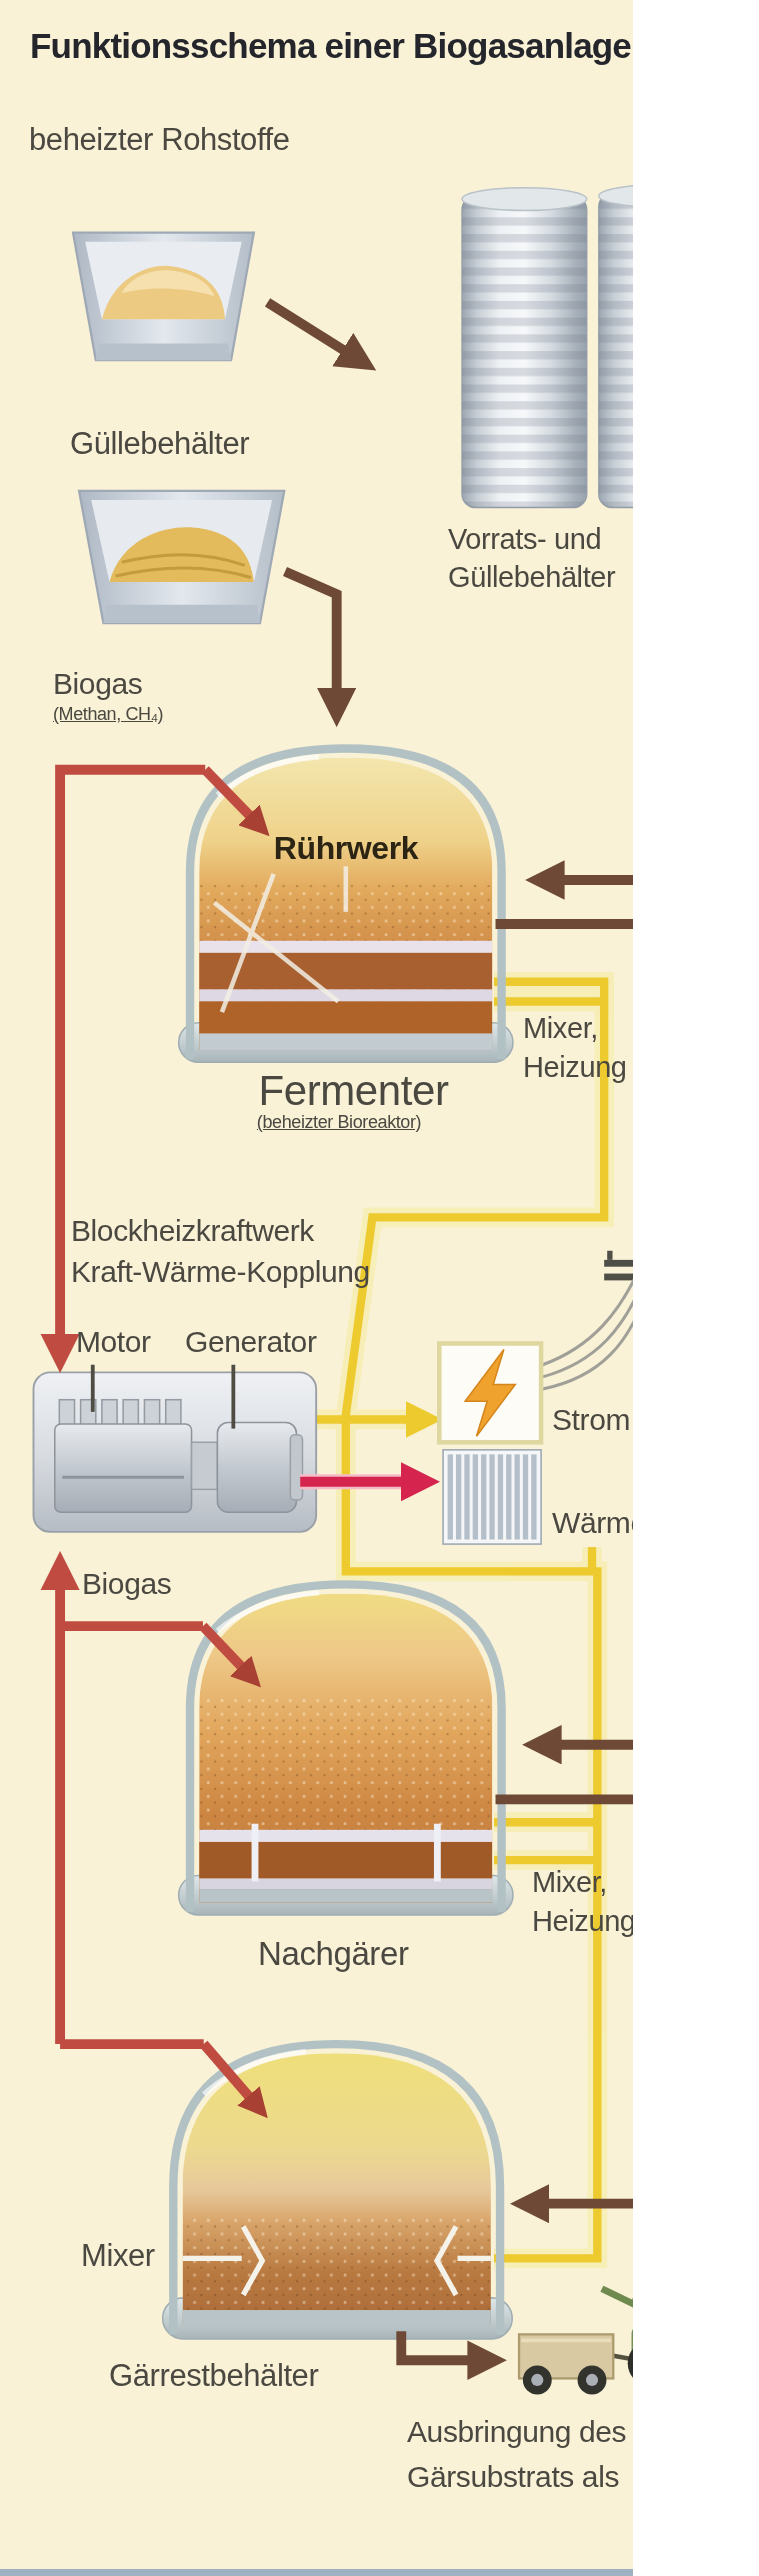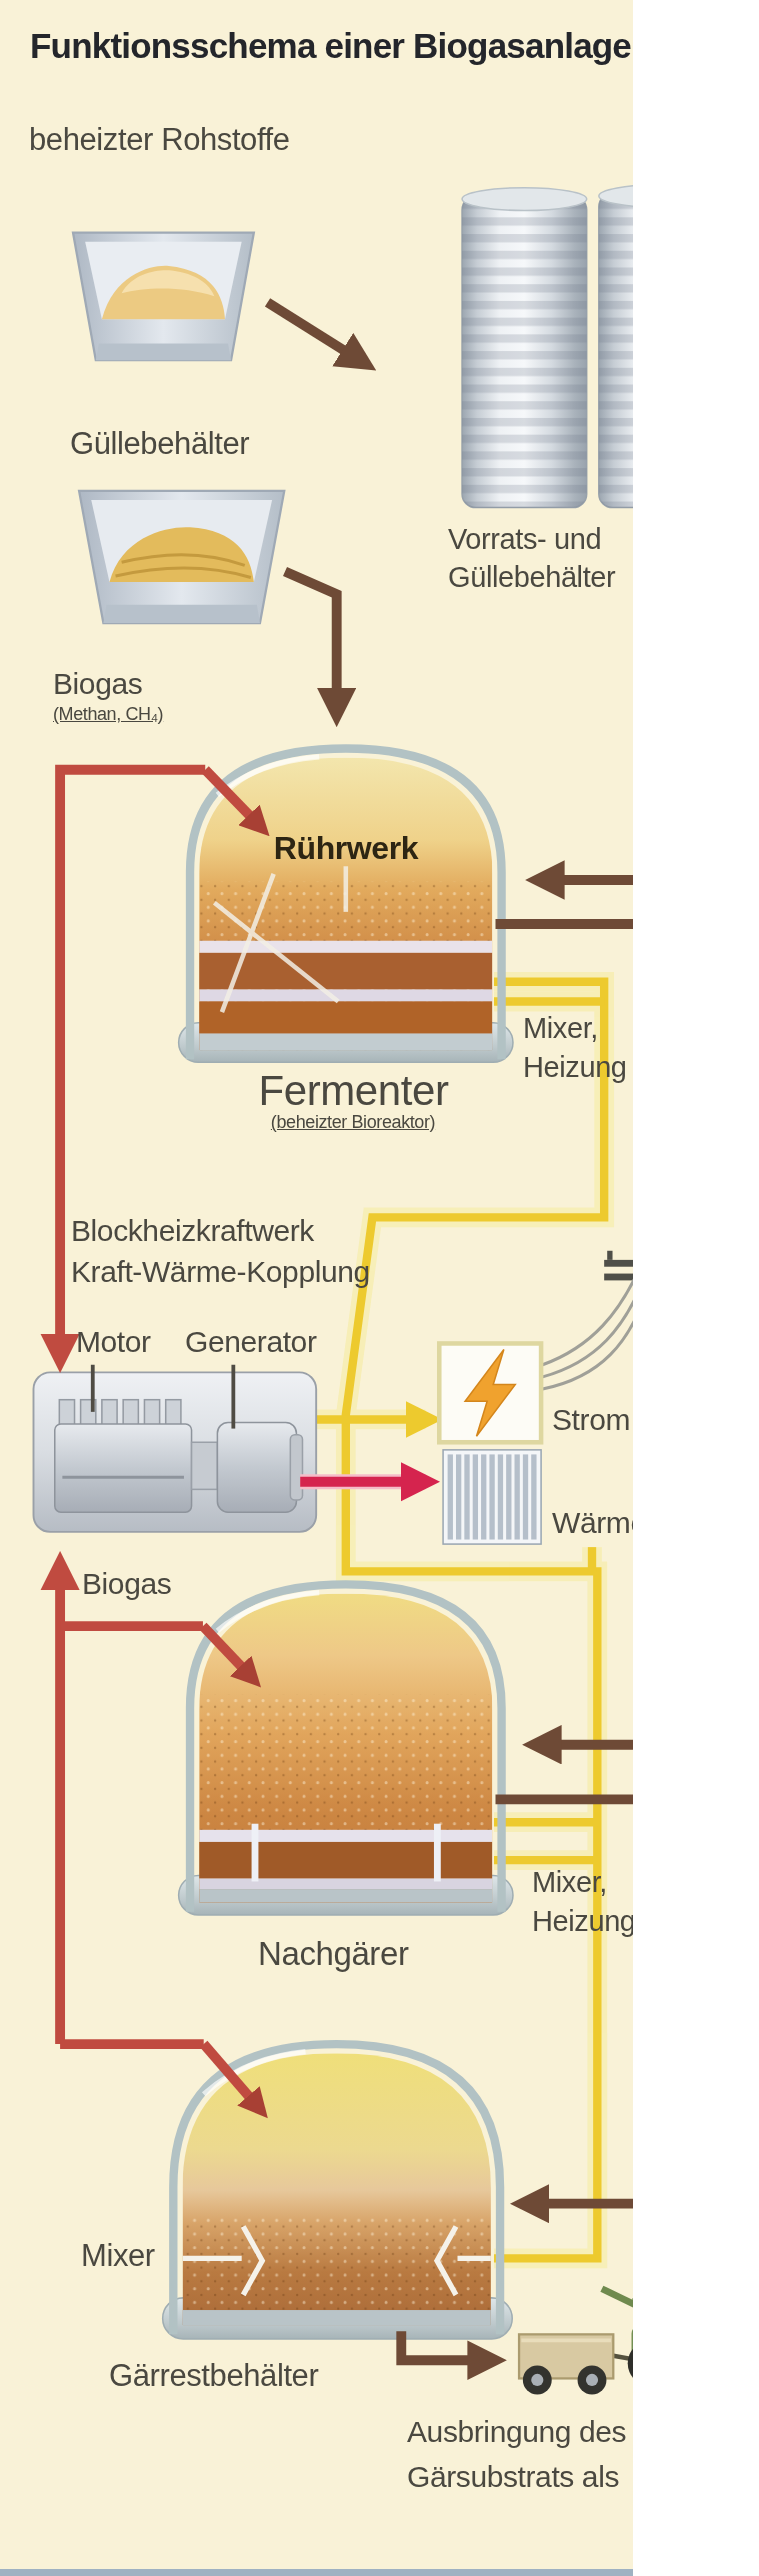--- a/index.html
+++ b/index.html
@@ -328,21 +328,21 @@
 </div>
 
 <div class="lbl bold-dark center" style="left:251px;top:828px;width:190px;font-size:32px;">Rührwerk</div>
 
 <div class="lbl std" style="left:523px;top:1009px;line-height:1.35;">
   <span class="ln">Mixer,</span>
   <span class="ln">Heizung</span>
 </div>
 
 <div class="lbl center" style="left:251px;top:1064px;width:205px;font-size:42px;">Fermenter</div>
-<div class="lbl sml center" style="left:182px;top:1111px;width:342px;">(beheizter Bioreaktor)</div>
+<div class="lbl sml center" style="left:168px;top:1111px;width:342px;">(beheizter Bioreaktor)</div>
 
 <div class="lbl std" style="left:71px;top:1210px;line-height:1.38;font-size:30px;">
   <span class="ln">Blockheizkraftwerk</span>
   <span class="ln">Kraft-Wärme-Kopplung</span>
 </div>
 
 <div class="lbl" style="left:76px;top:1322px;font-size:30px;">Motor</div>
 <div class="lbl" style="left:185px;top:1322px;font-size:30px;">Generator</div>
 
 <div class="lbl" style="left:552px;top:1400px;font-size:30px;">Strom</div>

